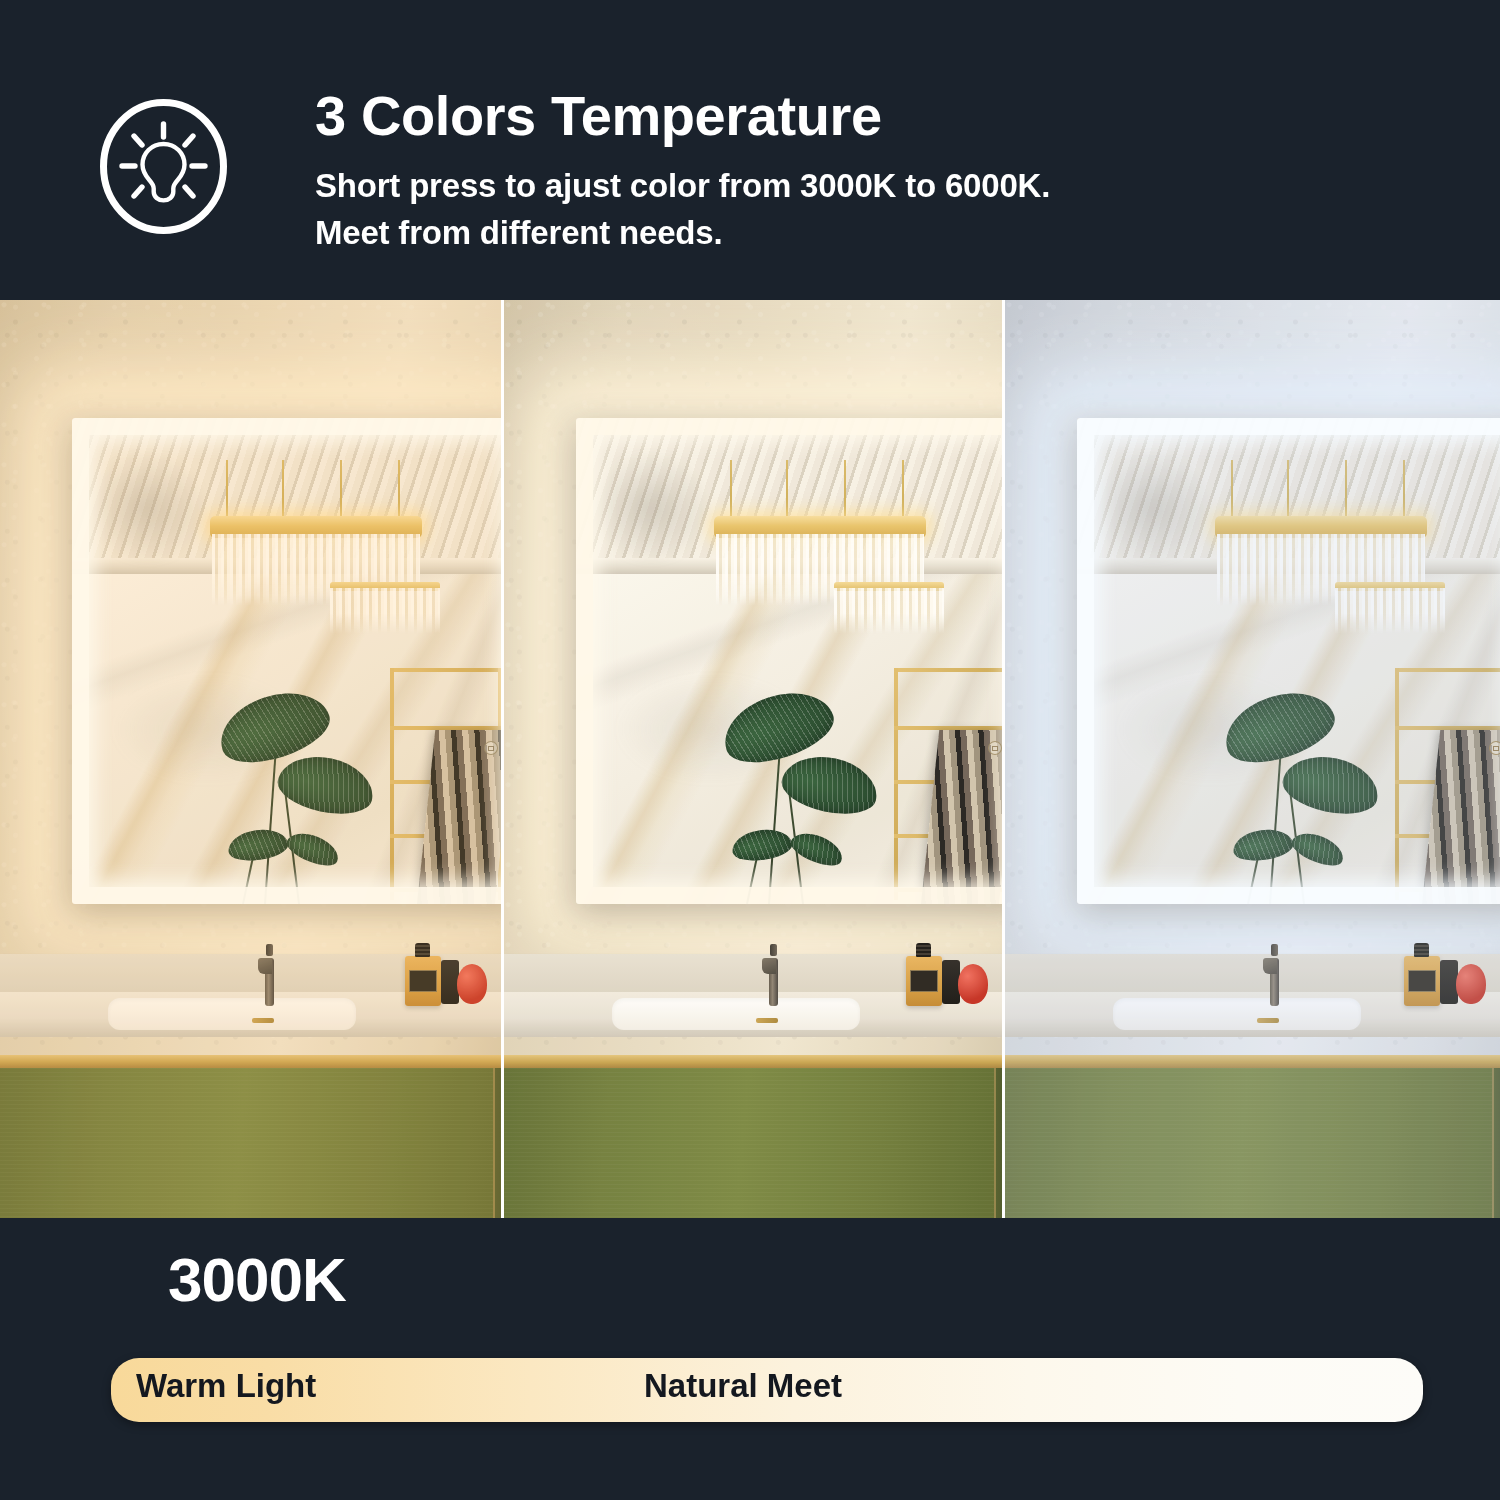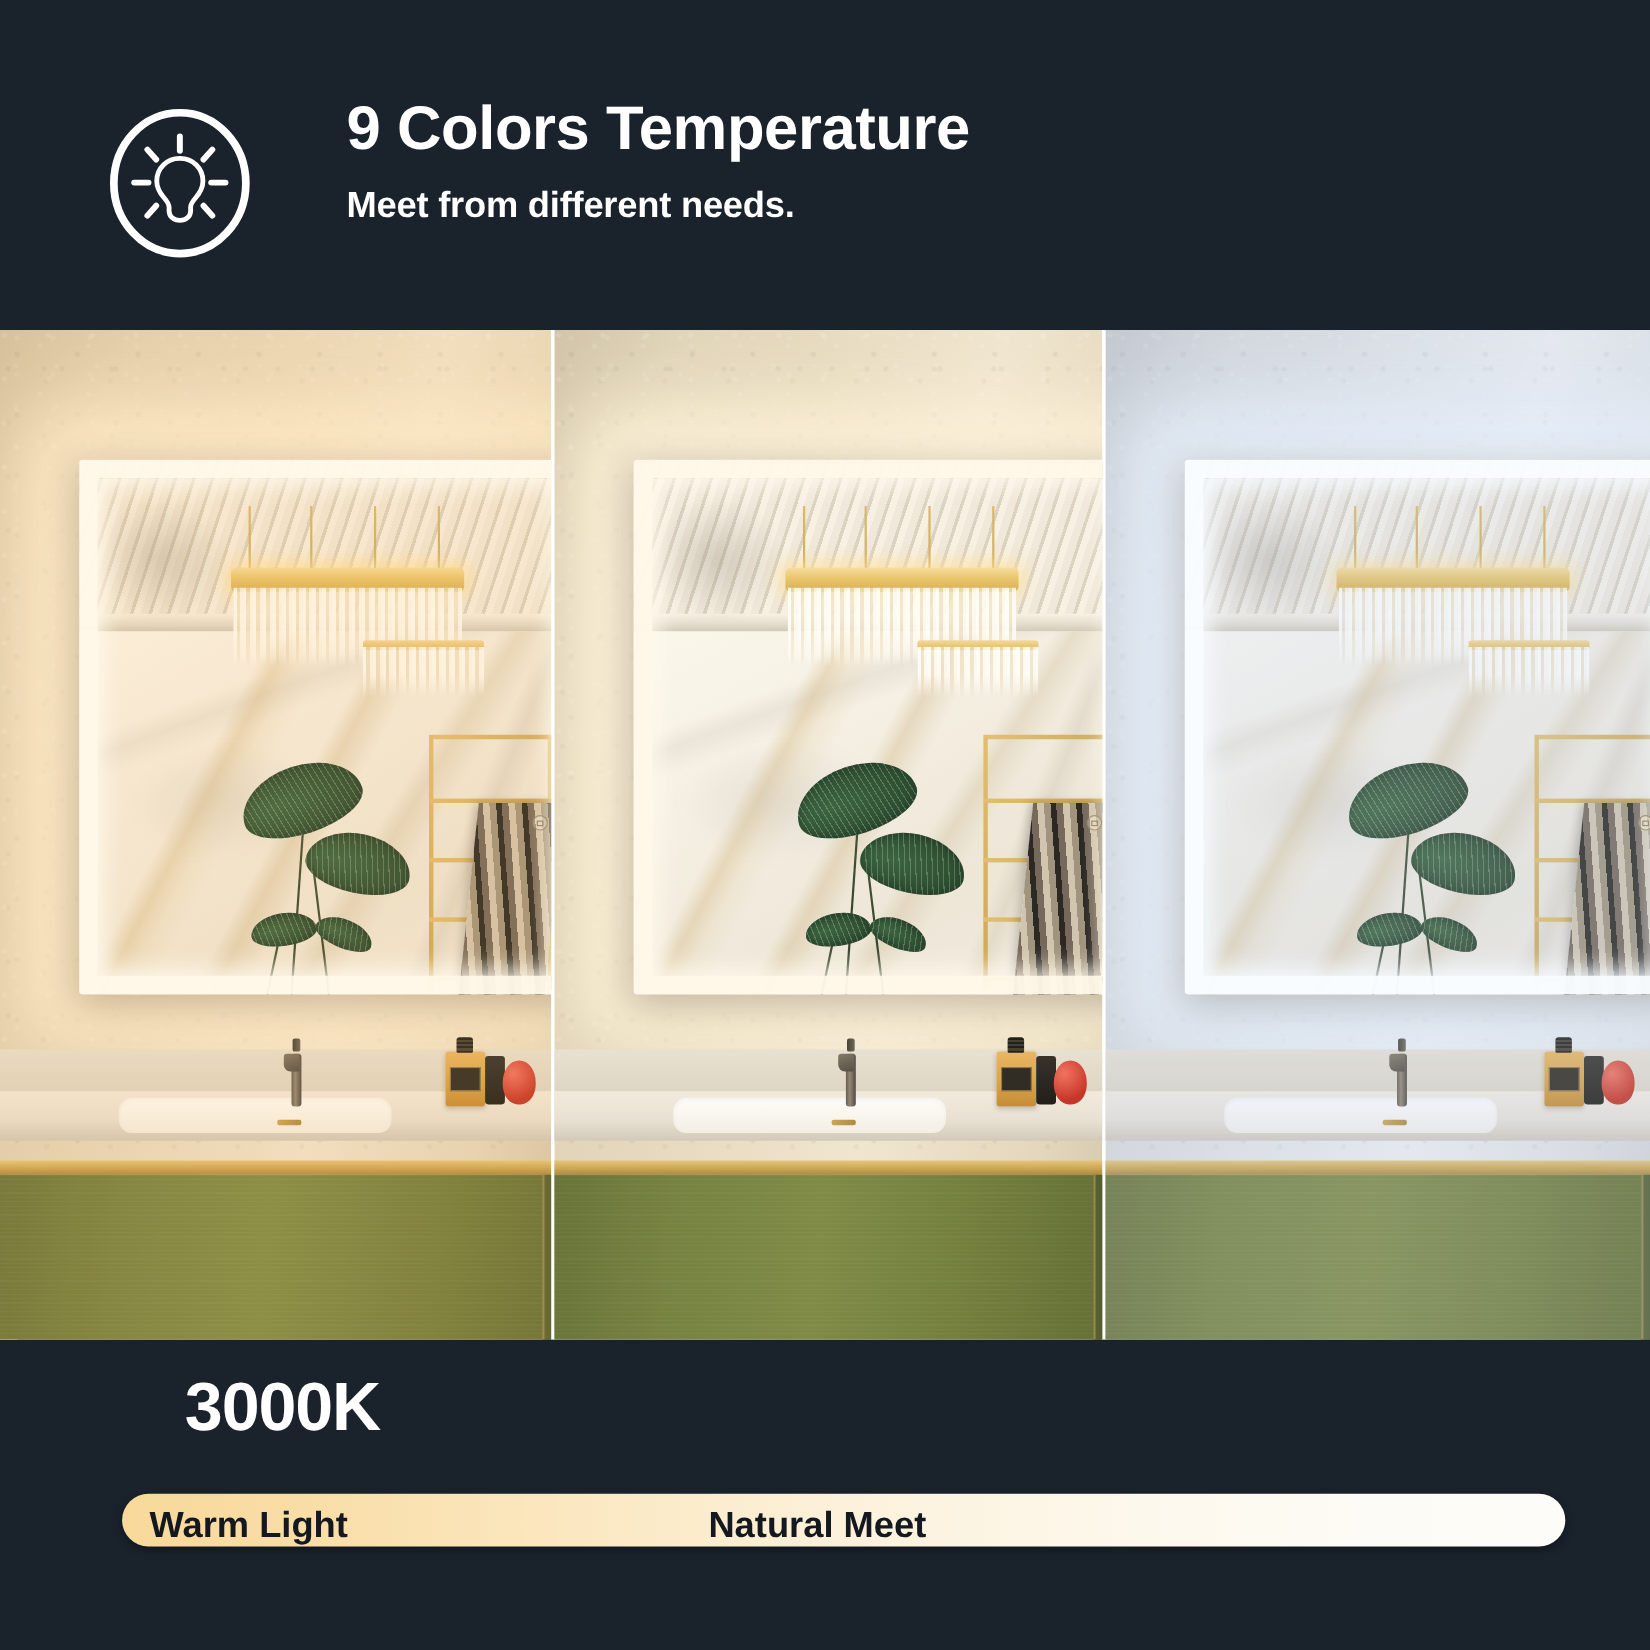--- a/index.html
+++ b/index.html
@@ -330,21 +330,21 @@
   .kelvins{
     position:absolute; left:0; top:26px; width:1500px; height:70px;
   }
   .kelvin{
     position:absolute; top:0;
     font-size:62px; font-weight:bold; color:#ffffff; letter-spacing:-1px;
   }
   .k0{ left:152px; } .k1{ left:650px; } .k2{ left:1150px; }
 
   .bar{
-    position:absolute; left:95px; top:140px; width:1312px; height:48px;
+    position:absolute; left:95px; top:140px; width:1312px; height:64px;
     border-radius:28px;
     background:linear-gradient(90deg,
       #f8d99a 0%, #f9dda6 12%, #fbe8c2 32%, #fcf2dd 52%,
       #fdf8ec 70%, #fdfbf5 86%, #fdfcf8 100%);
     box-shadow:0 3px 9px rgba(0,0,0,.35);
   }
   .bar-label{
     position:absolute; top:0; height:56px; line-height:56px;
     font-size:33px; font-weight:bold; color:#14181f; white-space:nowrap;
   }
@@ -365,22 +365,23 @@
         <line x1="98" y1="38" x2="90" y2="47"></line>
         <line x1="27" y1="68" x2="40" y2="68"></line>
         <line x1="110" y1="68" x2="97" y2="68"></line>
         <line x1="39" y1="98" x2="47" y2="89"></line>
         <line x1="98" y1="98" x2="90" y2="89"></line>
       </g>
     </svg>
   </div>
 
   <div class="header-text">
-    <div class="title">9 Colors Temperature</div>
+    <div class="title">3 Colors Temperature</div>
     <div class="subtitle">
+      <div>Short press to ajust color from 3000K to 6000K.</div>
       <div>Meet from different needs.</div>
     </div>
   </div>
 </div>
 
 <div class="panels">
 
   <div class="panel p1">
     <div class="scene">
       <div class="wall"></div>

